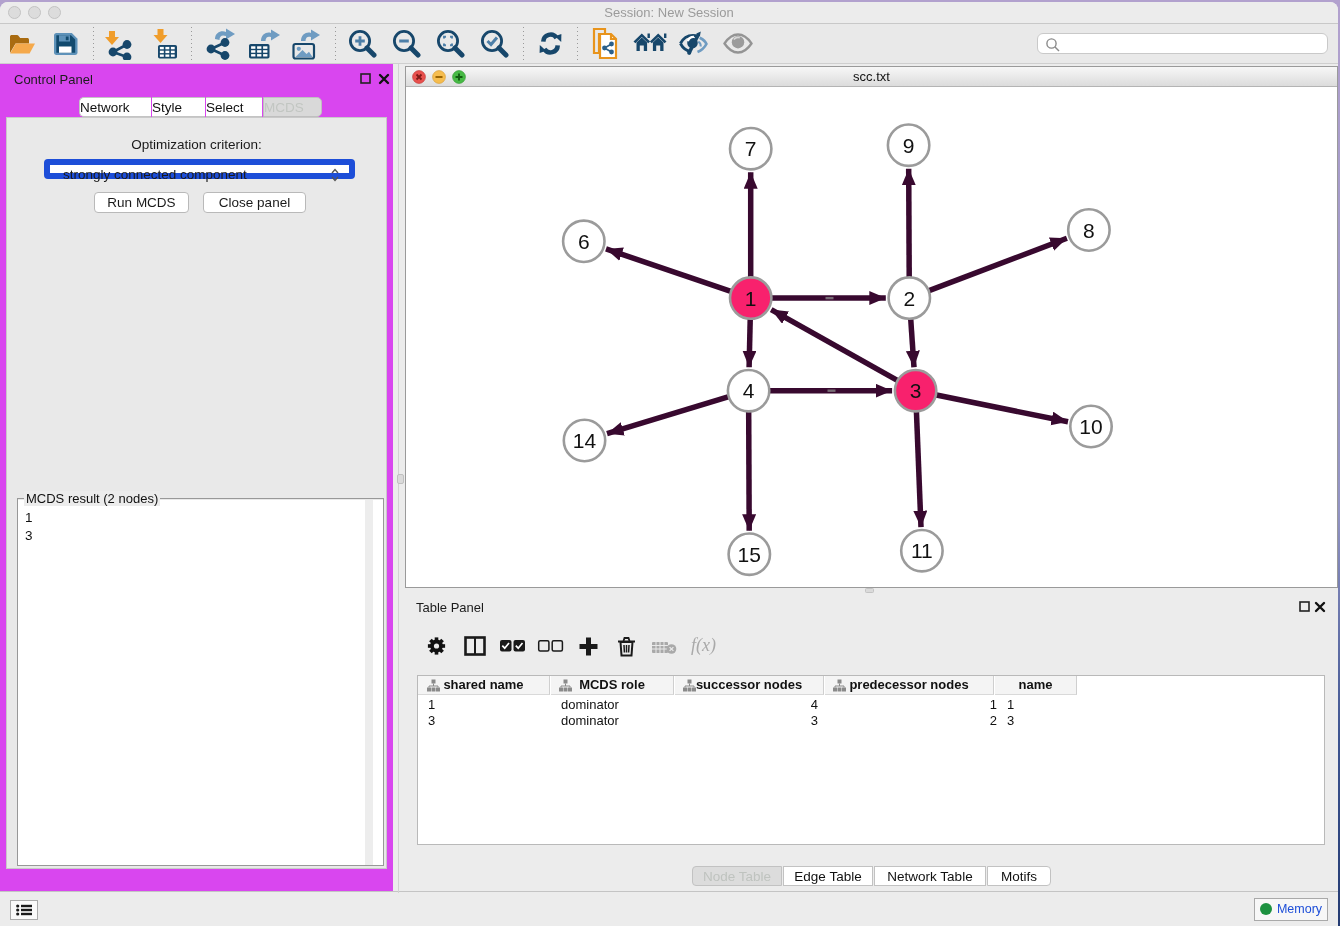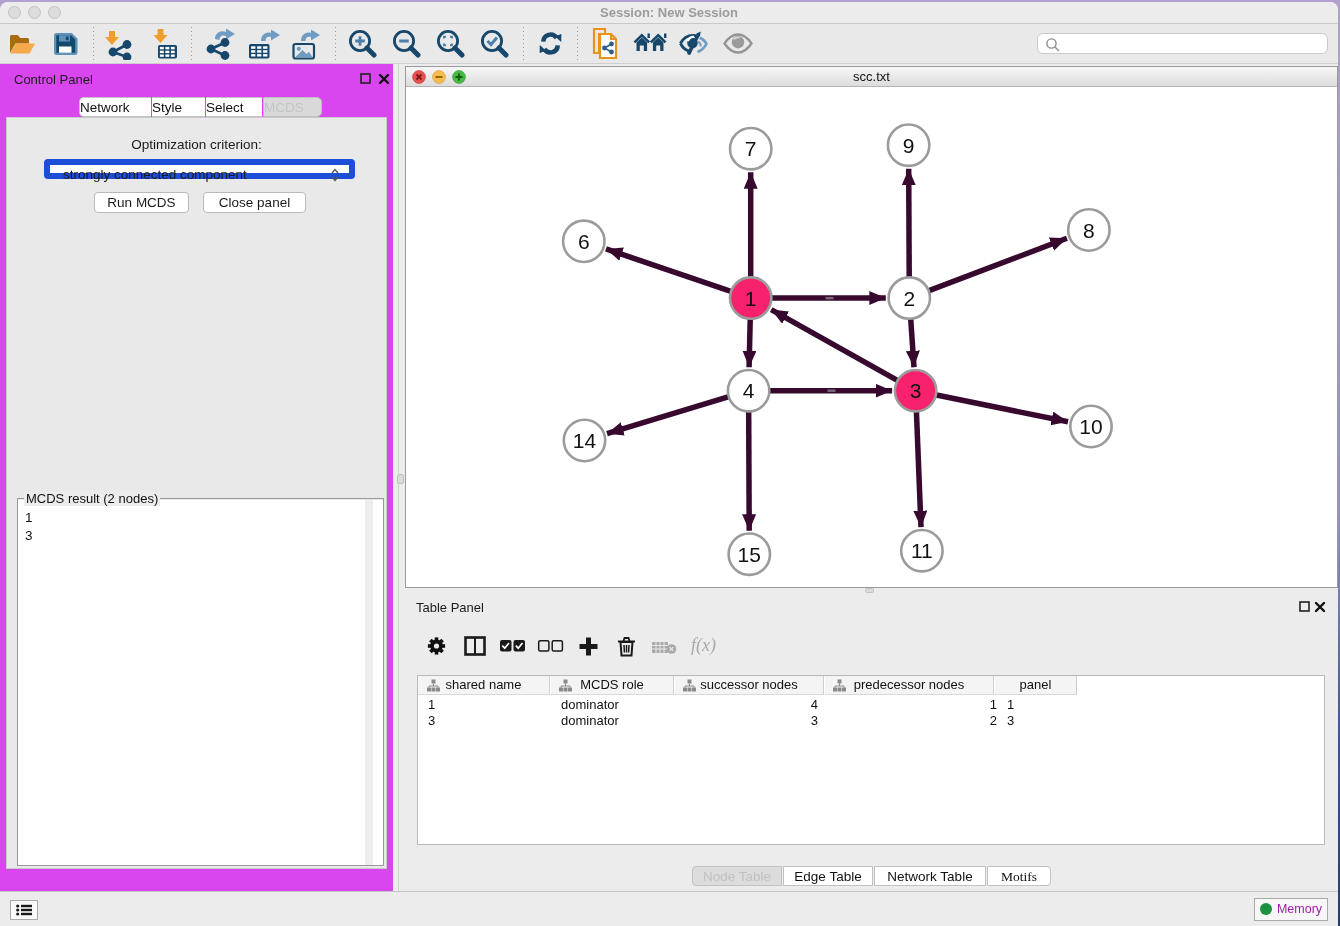--- a/index.html
+++ b/index.html
@@ -10,21 +10,21 @@
     background:#ececec; border-radius:8px 8px 0 0;
     overflow:hidden;
   }
   #titlebar {
     position:absolute; left:0; top:0; width:1338px; height:22px;
     background:#ececec; border-bottom:1px solid #c8c8c8;
   }
   .tcirc { position:absolute; top:4px; width:13px; height:13px; border-radius:50%;
     background:#dcdcdc; border:1px solid #c2c2c2; }
   #title-text { position:absolute; top:3px; left:0; width:1338px; text-align:center;
-    font-size:13px; color:#9b9b9b;font-weight:bold; }
+    font-size:13px; color:#9b9b9b; }
   #toolbar { position:absolute; left:0; top:22px; width:1338px; height:40px;
     background:#e9e9e9; border-bottom:1px solid #cfcfcf; }
   .sep { position:absolute; top:3px; height:33px; width:1px;
     background-image:repeating-linear-gradient(to bottom,#9a9a9a 0 1px,transparent 1px 4px); }
   .ticon { position:absolute; top:3px; }
   #searchbox { position:absolute; left:1037px; top:9px; width:291px; height:21px;
     background:#fff; border:1px solid #c9c9c9; border-radius:6px; }
 
   
   #cpanel { position:absolute; left:0; top:62px; width:393px; height:827px; background:#d946ef; }
@@ -58,31 +58,31 @@
     text-align:center; font-size:13px; color:#111; line-height:20px; }
   #graph text { font-family:"Liberation Sans", sans-serif; }
   #net-canvas { position:absolute; left:0; top:21px; width:931px; height:499px; background:#fff; }
 
   
   #tpanel { position:absolute; left:405px; top:590px; width:933px; height:299px; background:#ececec; }
   #tp-title { position:absolute; left:11px; top:8px; font-size:13px; color:#1c1c1c; }
   #tbl { position:absolute; left:12px; top:83px; width:908px; height:170px;
     background:#fff; border:1px solid #b9b9b9; }
   .th { position:absolute; top:0; height:19px; border-right:1px solid #cfcfcf; border-bottom:1px solid #d9d9d9;
-    background:#f4f4f4; font-size:13px; color:#111; text-align:center; line-height:18px; }
+    background:#f4f4f4; font-size:13px; color:#111; text-align:center; line-height:18px;font-weight:bold; }
   .td { position:absolute; font-size:13px; color:#111; height:16px; line-height:16px; }
   .bt { position:absolute; top:274px; height:20px; background:#fff; border:1px solid #c2c2c2;
     font-size:13.5px; color:#111; text-align:center; line-height:20px; }
 
   #statusbar { position:absolute; left:0; top:889px; width:1338px; height:35px;
     background:#ececec; border-top:1px solid #c4c4c4; }
   #listbtn { position:absolute; left:10px; top:8px; width:28px; height:20px;
     background:#fafafa; border:1px solid #ababab; }
   #membtn { position:absolute; right:10px; top:6px; width:74px; height:23px;
-    background:#f7f7f7; border:1px solid #a9a9a9; font-size:12.5px; color:#a21caf;
+    background:#f7f7f7; border:1px solid #a9a9a9; font-size:12.5px; color:#1d4ed8;
     text-align:center; line-height:21px; }
 </style>
 </head>
 <body>
 <div id="win">
   <div id="titlebar">
     <div class="tcirc" style="left:8px;"></div>
     <div class="tcirc" style="left:28px;"></div>
     <div class="tcirc" style="left:48px;"></div>
     <div id="title-text">Session: New Session</div>
@@ -429,36 +429,36 @@
           </svg>successor nodes</div>
       <div class="th" style="left:407px; width:169px;"><svg class="hico" width="13" height="13" viewBox="0 0 13 13" style="position:absolute;left:8px;top:2.5px;">
             <g fill="#8a8a8a">
               <rect x="4.5" y="0.5" width="4" height="4"></rect>
               <rect x="0" y="8.5" width="4" height="4"></rect>
               <rect x="4.5" y="8.5" width="4" height="4"></rect>
               <rect x="9" y="8.5" width="4" height="4"></rect>
             </g>
             <path d="M6.5 4.5 L6.5 7 M2 8.5 L2 7 L11 7 L11 8.5" stroke="#8a8a8a" fill="none"></path>
           </svg>predecessor nodes</div>
-      <div class="th" style="left:577px; width:82px;">panel</div>
+      <div class="th" style="left:577px; width:82px;">name</div>
       <div class="td" style="left:10px; top:21px;">1</div>
       <div class="td" style="left:143px; top:21px;">dominator</div>
       <div class="td" style="left:257px; top:21px; width:143px; text-align:right;">4</div>
       <div class="td" style="left:407px; top:21px; width:172px; text-align:right;">1</div>
       <div class="td" style="left:589px; top:21px;">1</div>
       <div class="td" style="left:10px; top:37px;">3</div>
       <div class="td" style="left:143px; top:37px;">dominator</div>
       <div class="td" style="left:257px; top:37px; width:143px; text-align:right;">3</div>
       <div class="td" style="left:407px; top:37px; width:172px; text-align:right;">2</div>
       <div class="td" style="left:589px; top:37px;">3</div>
     </div>
     <div class="bt" style="left:287px; width:90px; background:#dcdcdc; color:#bfc3bf; border-radius:4px 0 0 4px;">Node Table</div>
     <div class="bt" style="left:378px; width:90px;">Edge Table</div>
     <div class="bt" style="left:469px; width:112px;">Network Table</div>
-    <div class="bt" style="left:582px; width:64px; border-radius:0 4px 4px 0;font-family:Liberation Serif, serif;">Motifs</div>
+    <div class="bt" style="left:582px; width:64px; border-radius:0 4px 4px 0;">Motifs</div>
   </div>
 
   <div id="statusbar">
     <div id="listbtn">
       <svg width="16" height="12" viewBox="0 0 16 12" style="position:absolute; left:5px; top:3px;">
         <g fill="#1a1a1a">
           <circle cx="1.7" cy="2" r="1.6"></circle>
             <circle cx="1.7" cy="6" r="1.6"></circle>
             <circle cx="1.7" cy="10" r="1.6"></circle>
           <rect x="5" y="0.8" width="11" height="2.4"></rect>

